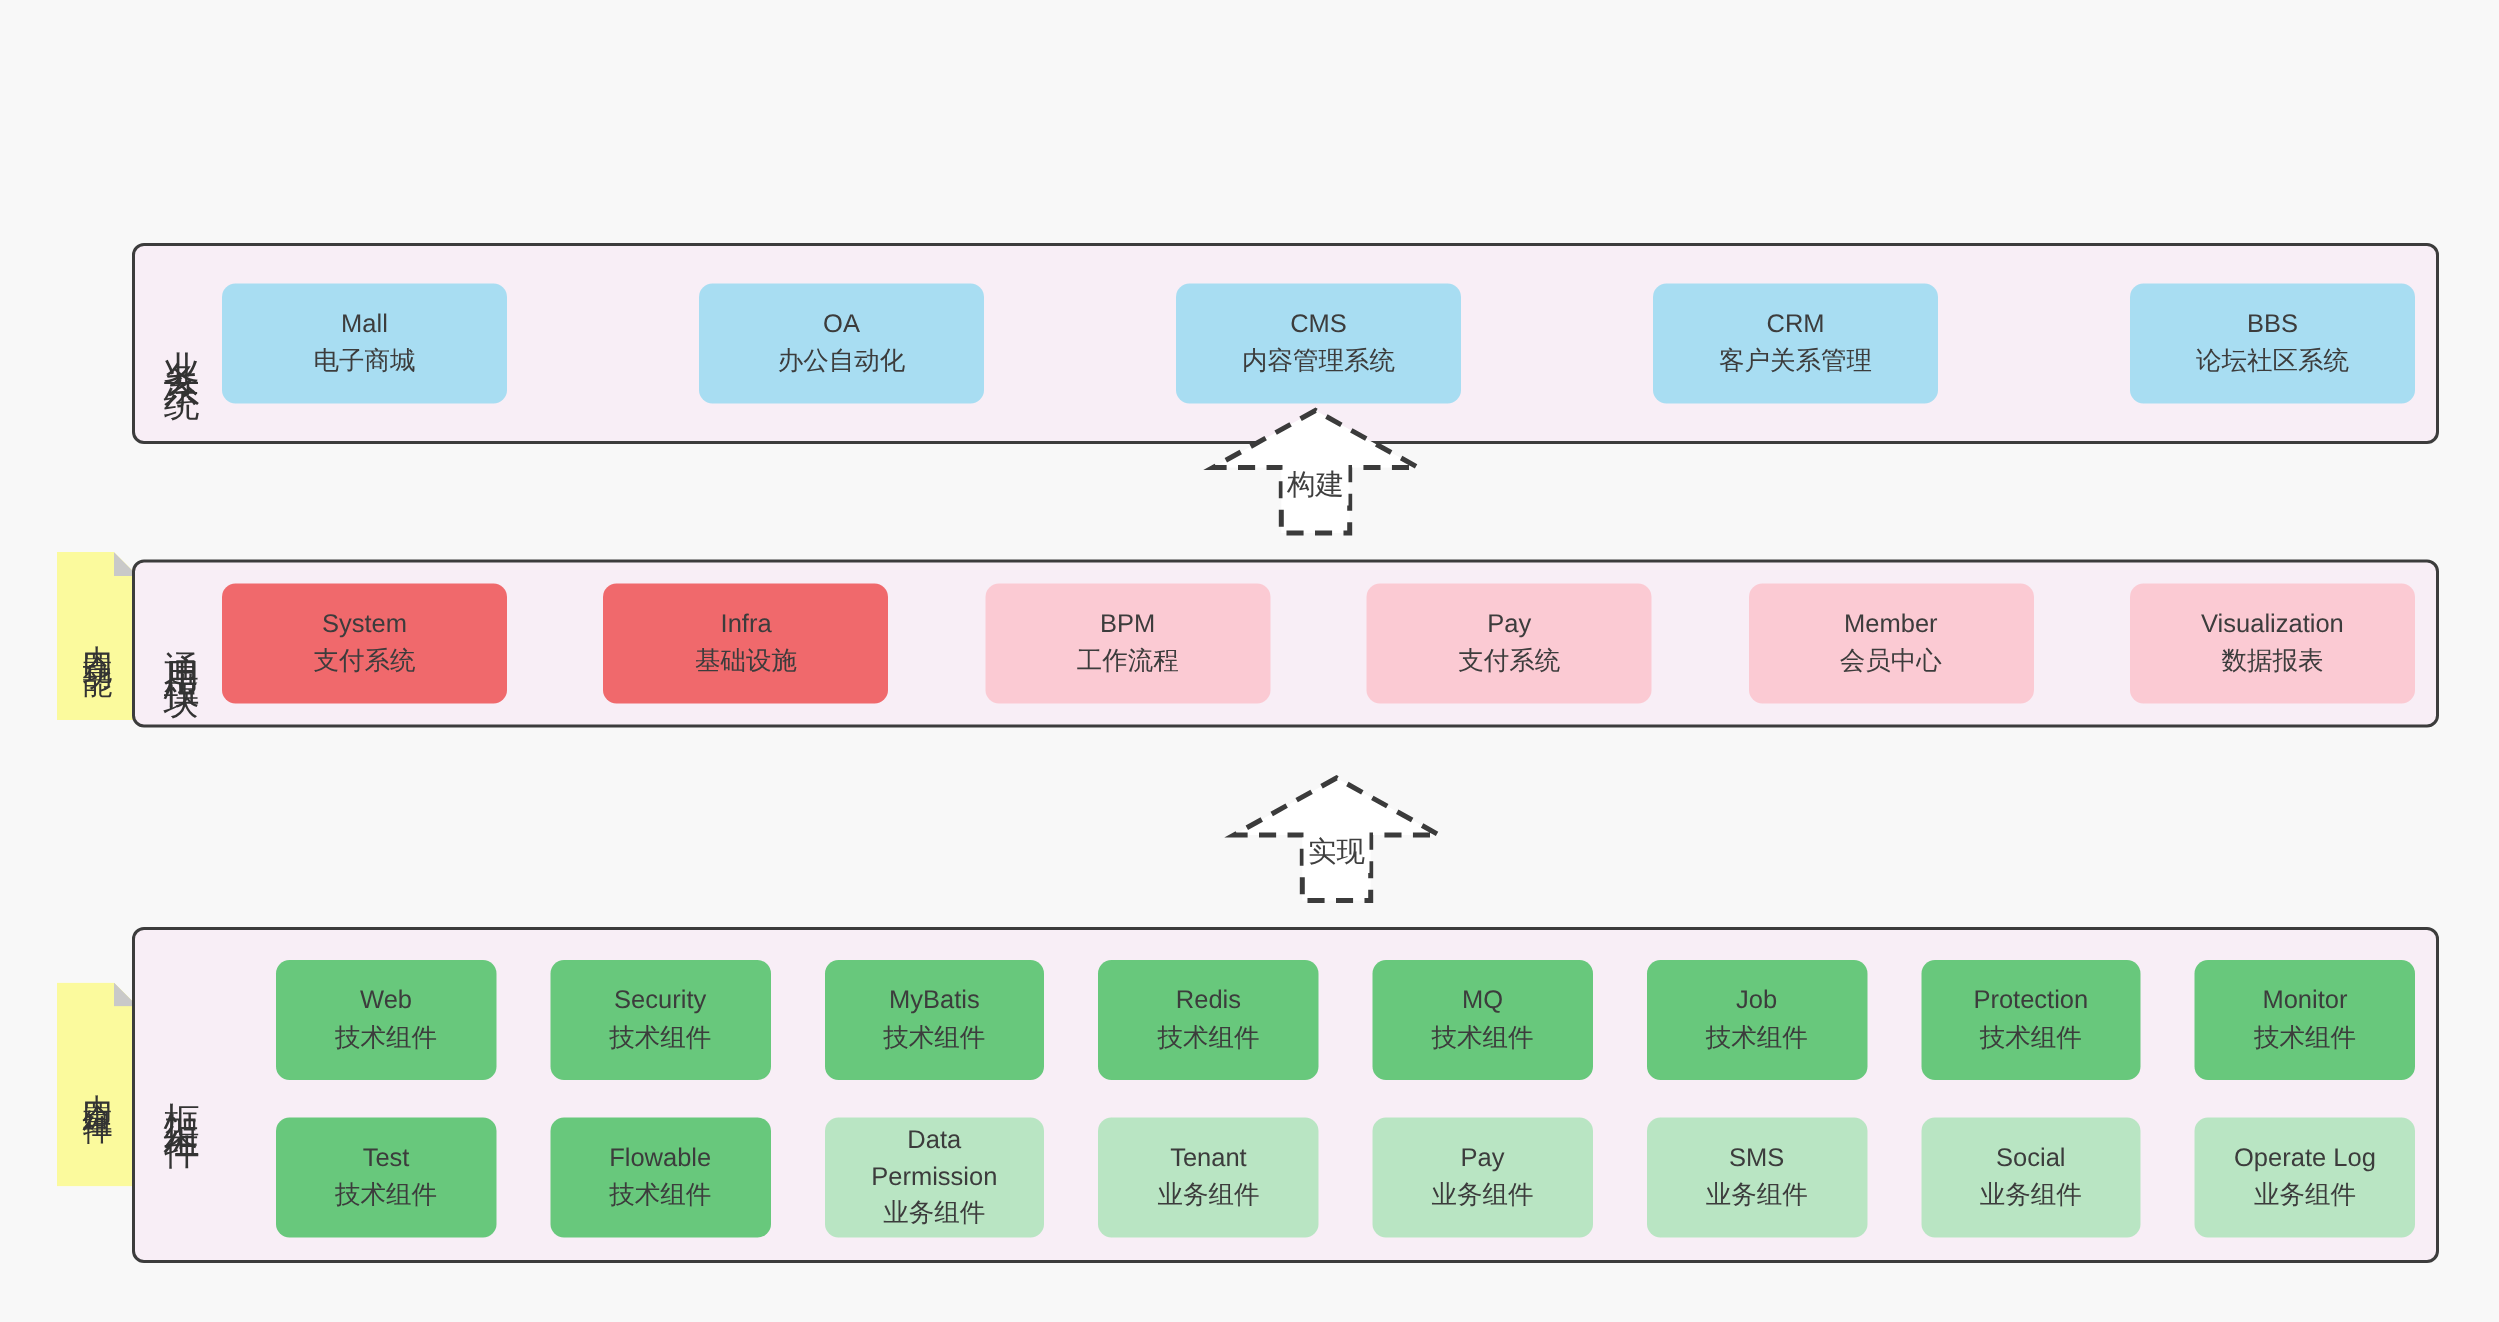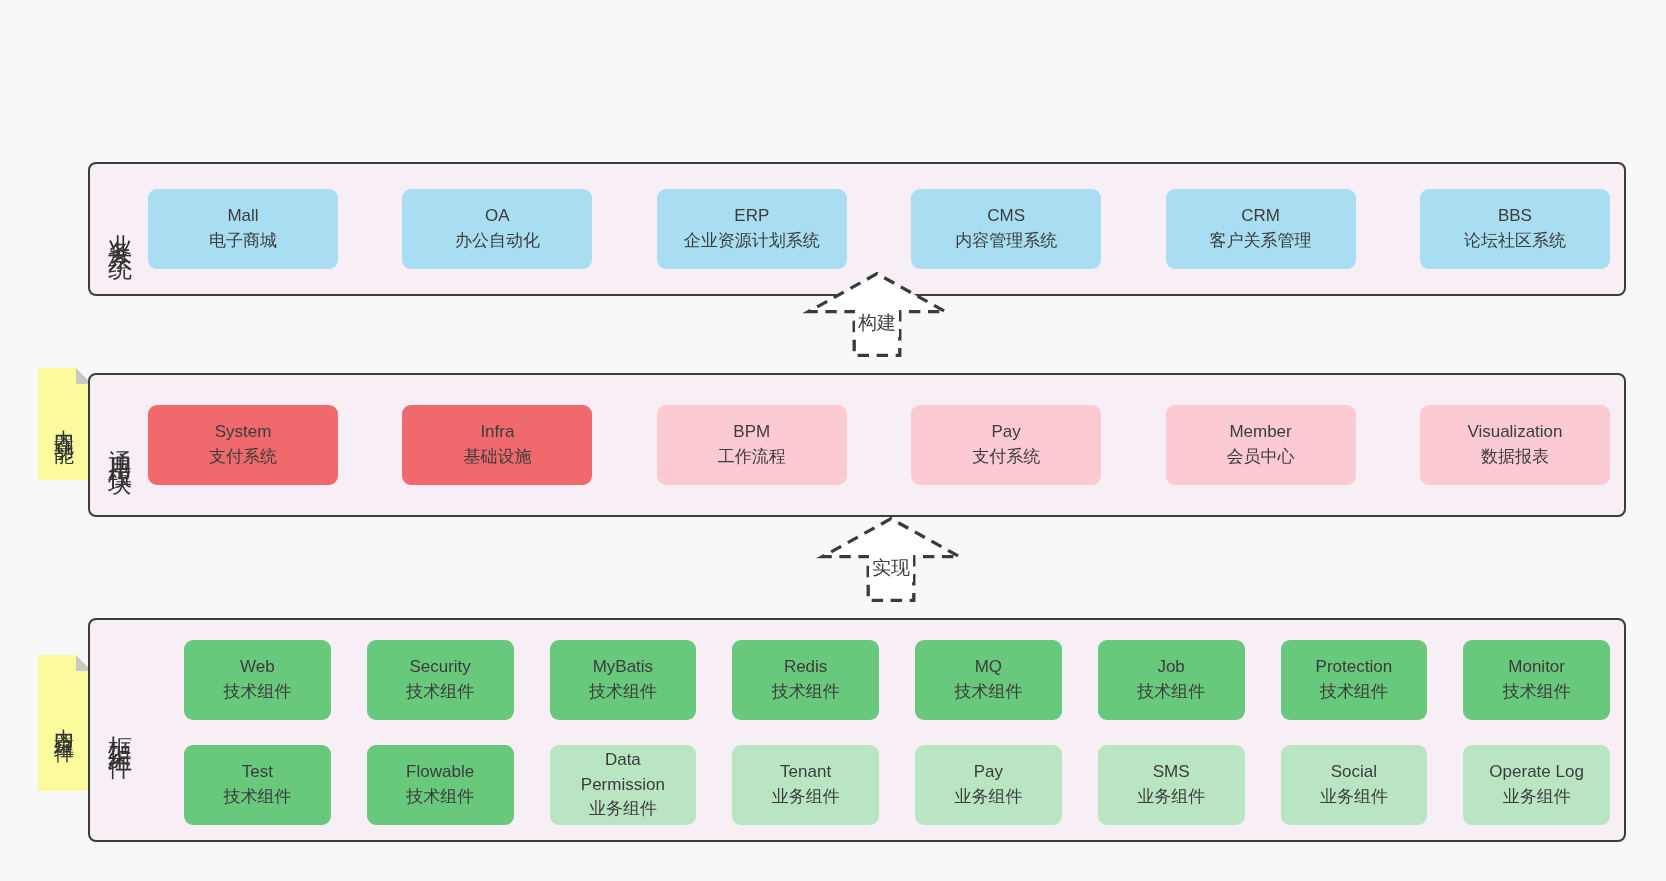--- a/index.html
+++ b/index.html
@@ -18,21 +18,21 @@
   .band{
     position:absolute;
     left:88px;width:1538px;
     background:var(--c-band_bg);
     border:2px solid var(--c-border);
     border-radius:8px;
     box-sizing:border-box;
     z-index:1;
   }
   .band1{top:122px;height:134px;margin-top:40px;}
-  .band2{top:373px;height:144px;}
+  .band2{top:373px;height:112px;}
   .band3{top:618px;height:224px;}
   .vlabel{
     position:absolute;
     left:14px;top:50%;
     transform:translateY(-50%);
     writing-mode:vertical-rl;
     text-orientation:upright;
     font-size:24px;
     letter-spacing:7px;
     color:#333;
@@ -130,24 +130,20 @@
       <div class="row">
           <div class="box v-blue">
             <div class="box-title">Mall</div>
             <div class="box-sub">电子商城</div>
           </div>
           <div class="box v-blue">
             <div class="box-title">OA</div>
             <div class="box-sub">办公自动化</div>
           </div>
           <div class="box v-blue">
-            <div class="box-title">ERP</div>
-            <div class="box-sub">企业资源计划系统</div>
-          </div>
-          <div class="box v-blue">
             <div class="box-title">CMS</div>
             <div class="box-sub">内容管理系统</div>
           </div>
           <div class="box v-blue">
             <div class="box-title">CRM</div>
             <div class="box-sub">客户关系管理</div>
           </div>
           <div class="box v-blue">
             <div class="box-title">BBS</div>
             <div class="box-sub">论坛社区系统</div>

